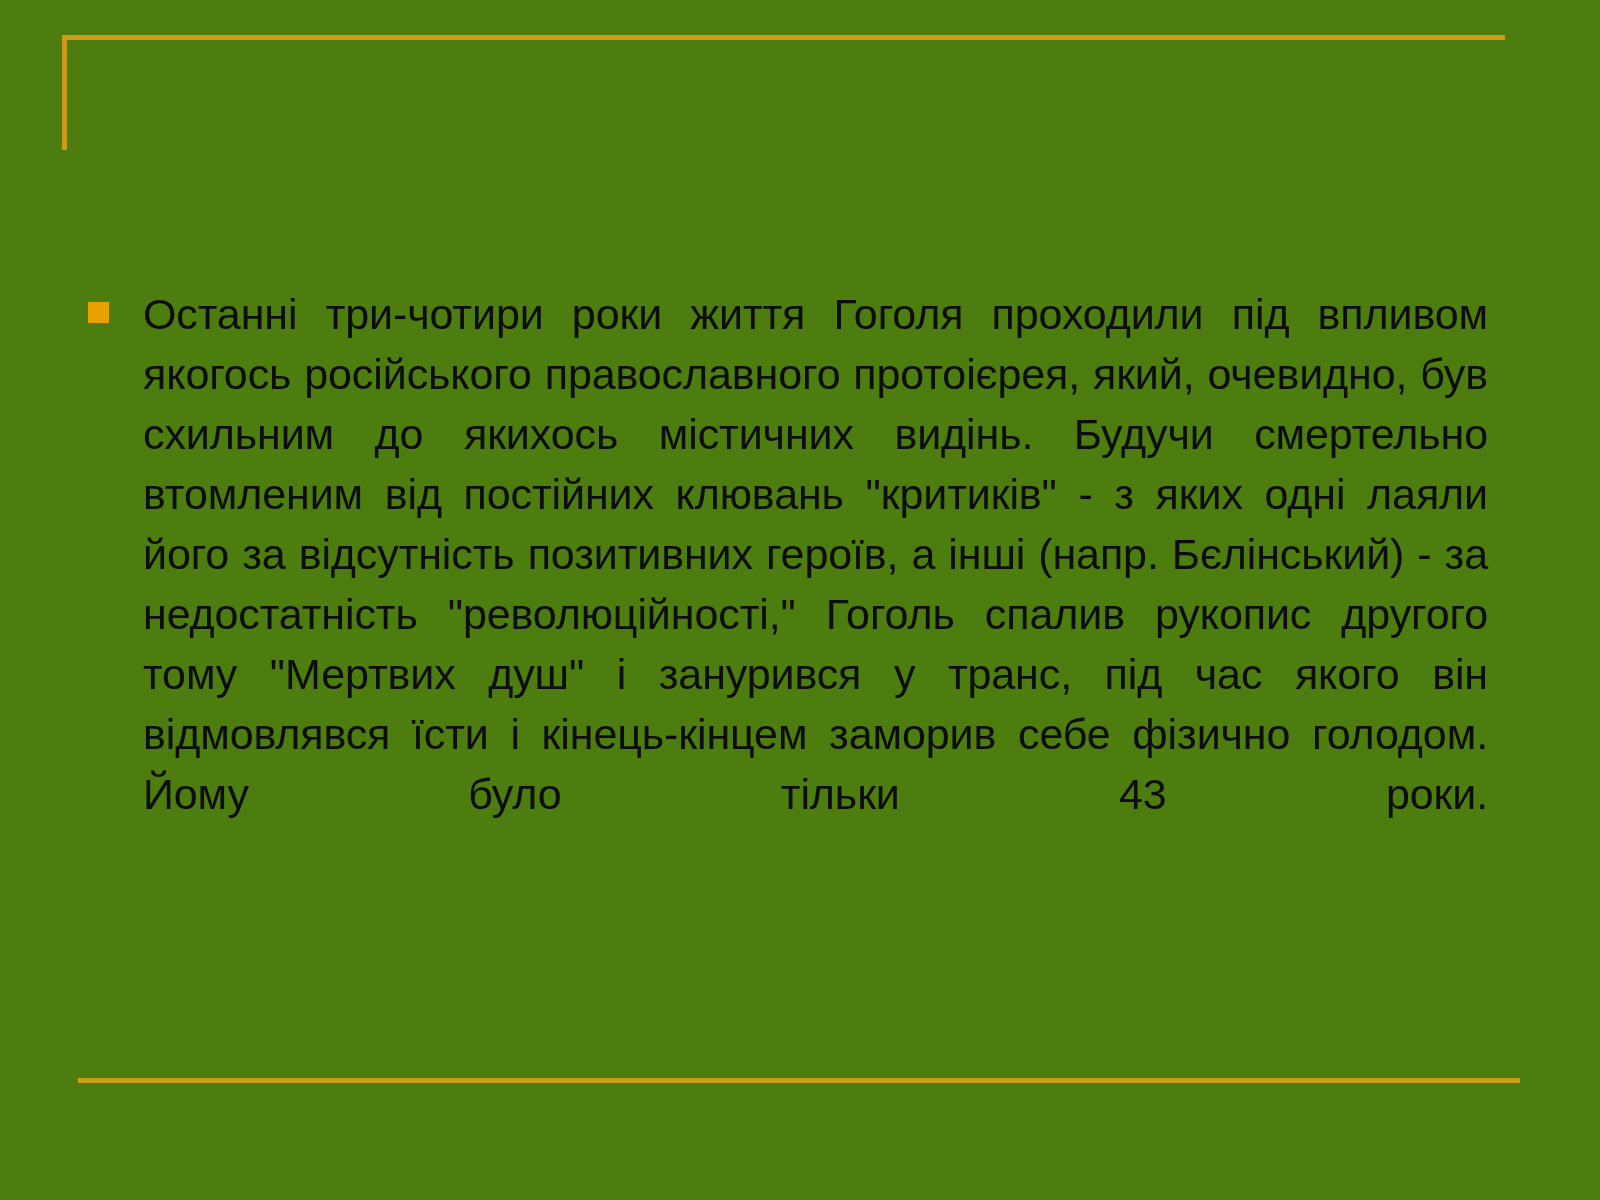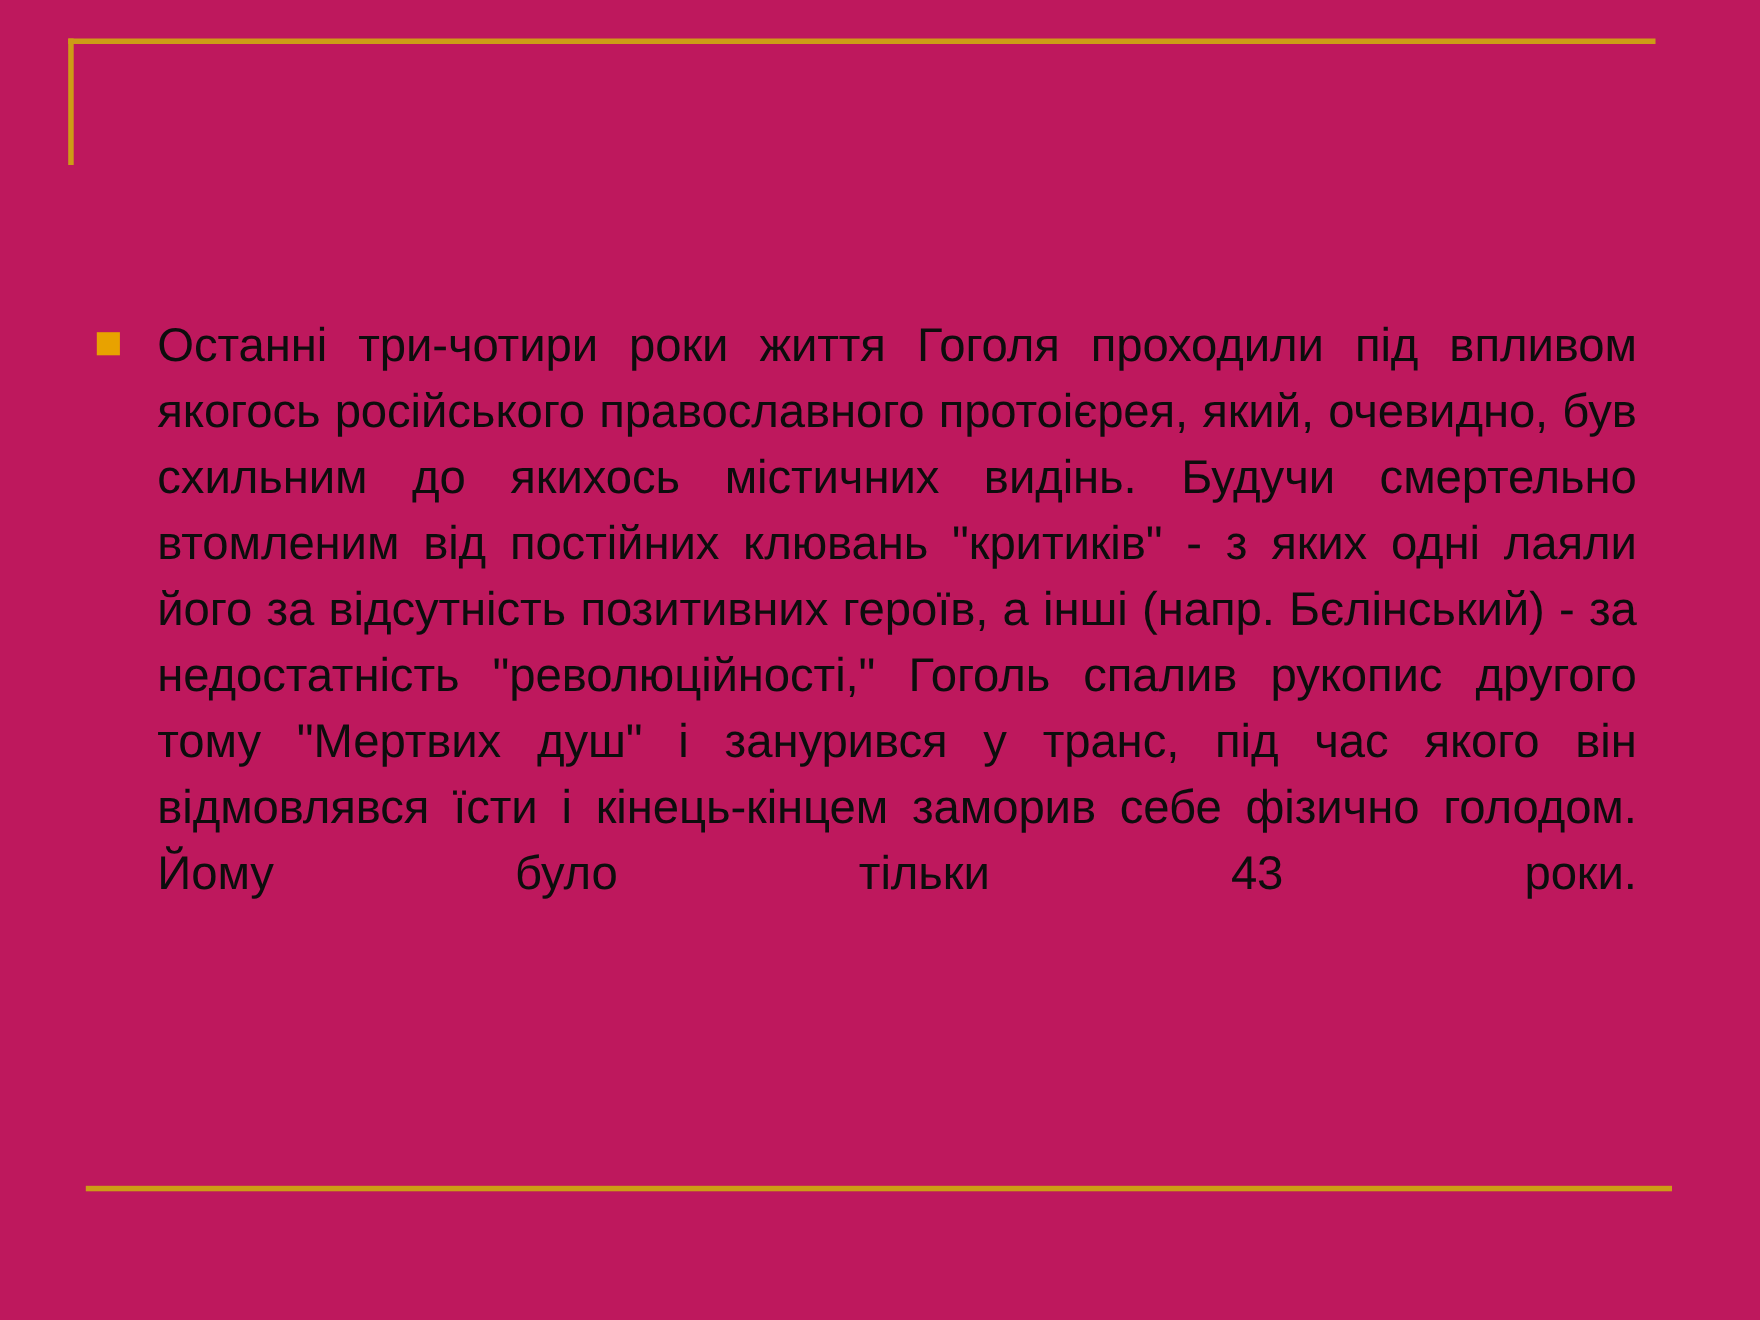--- a/index.html
+++ b/index.html
@@ -11,21 +11,21 @@
     height: 1200px;
     background: #c2c2c2;
     font-family: "Liberation Sans", sans-serif;
     overflow: hidden;
     position: relative;
   }
 
   .slide {
     position: absolute;
     inset: 0;
-    background: #be185d;
+    background: #4d7c0f;
   }
 
   
   .rule-top {
     position: absolute;
     left: 62px;
     top: 35px;
     width: 1443px;
     height: 5px;
     background: #cd9c16;

